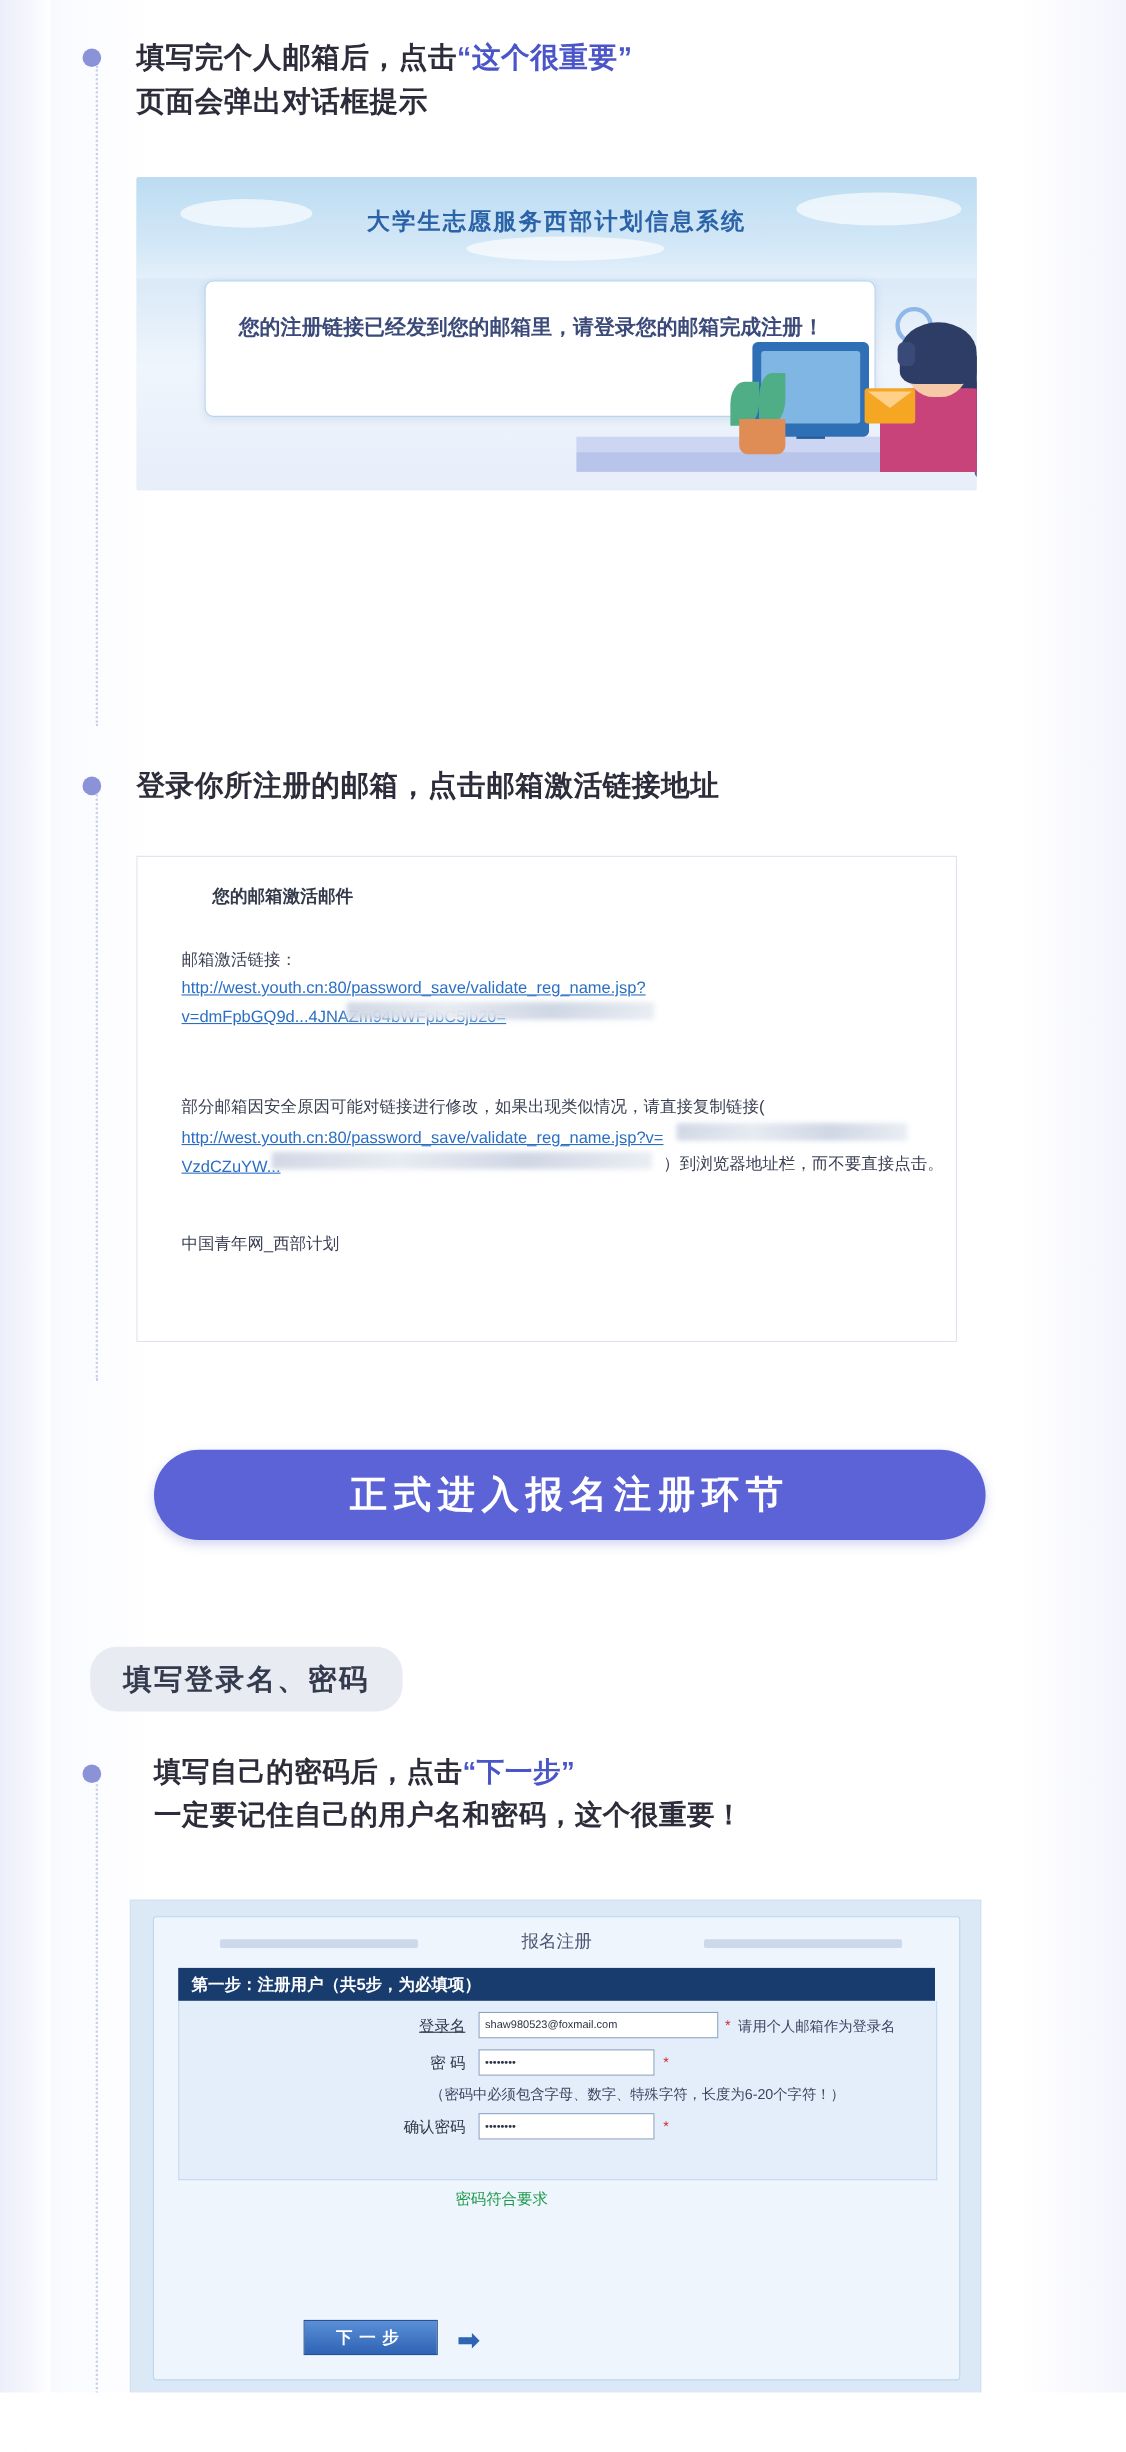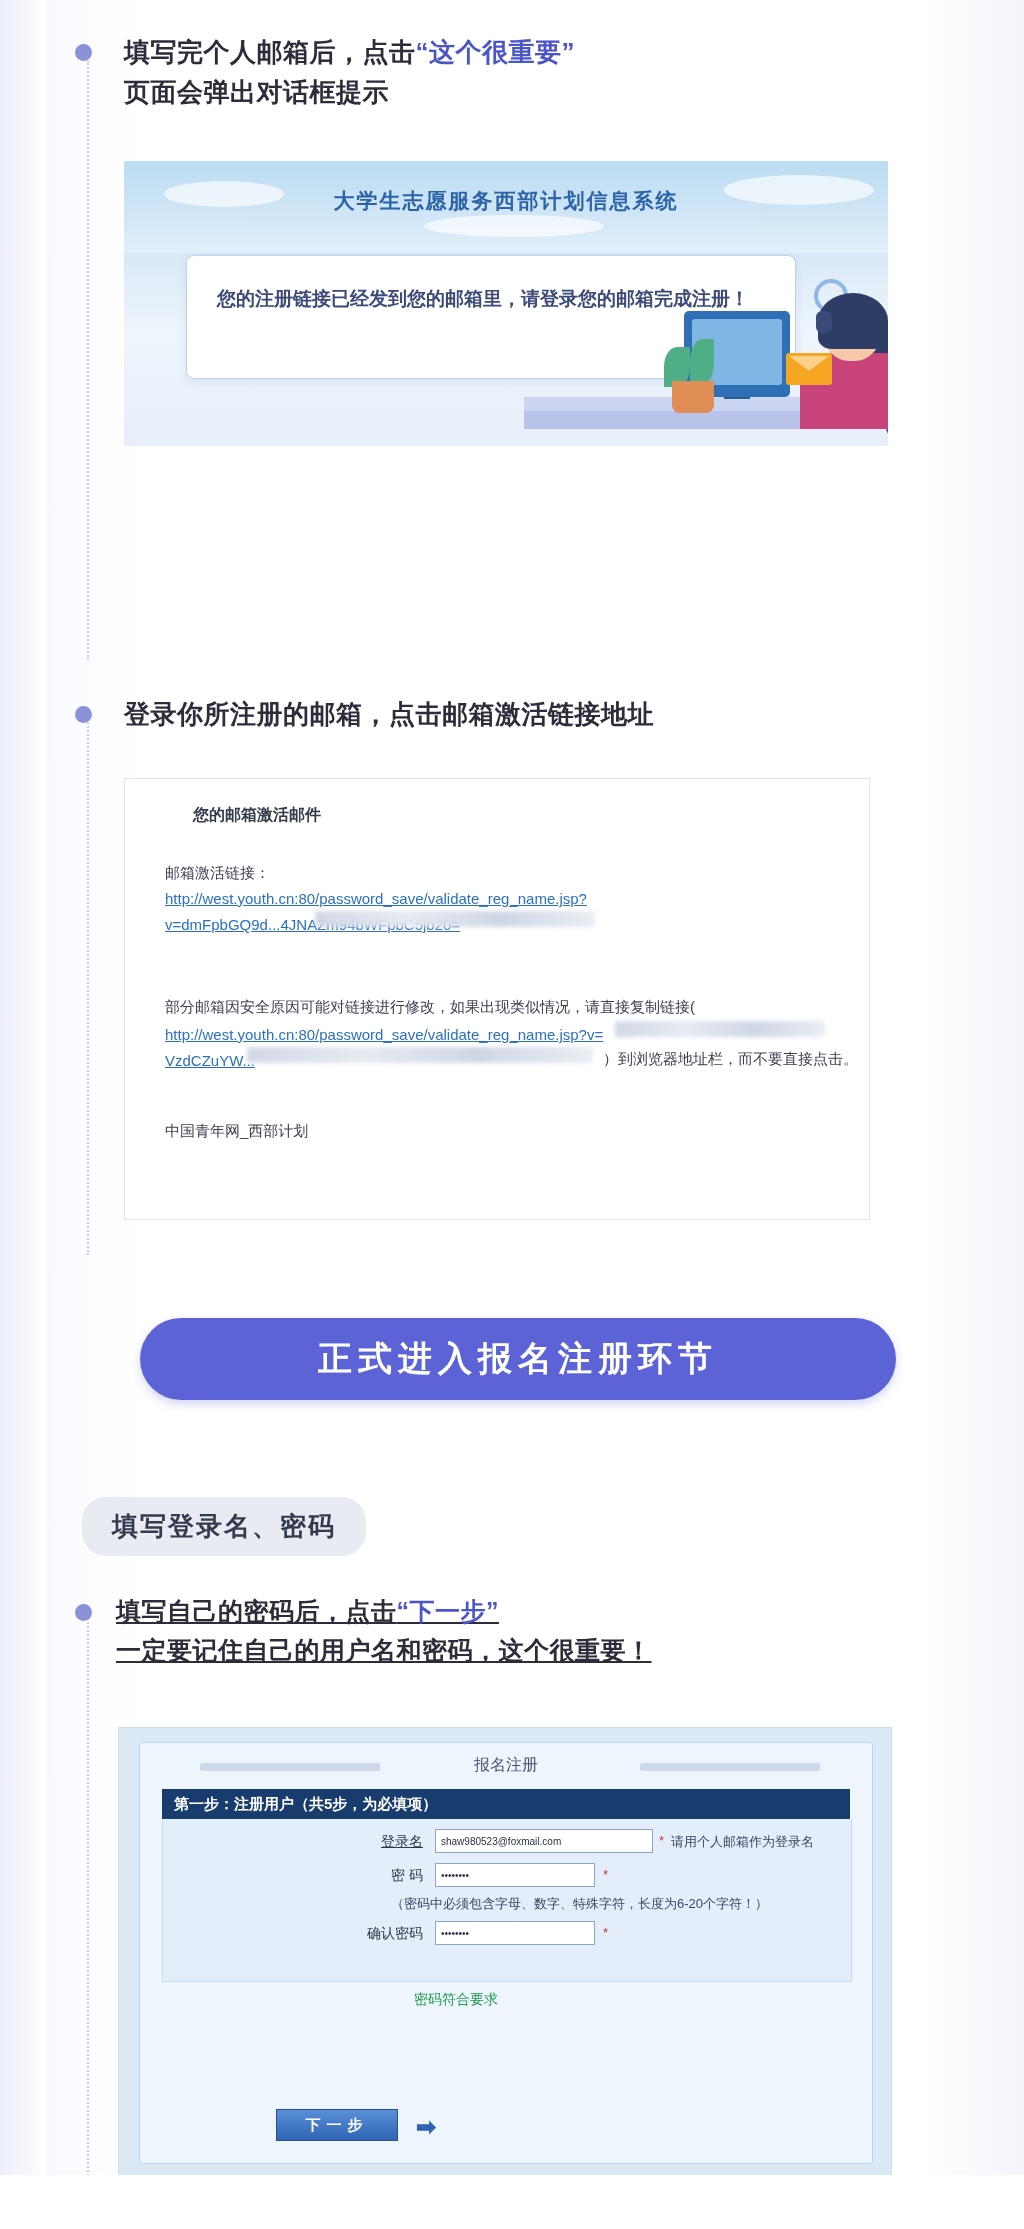--- a/index.html
+++ b/index.html
@@ -360,21 +360,21 @@
     <div class="em-line" style="top:294px;"></div>
 
     <div class="em-line" style="top:340px;">中国青年网_西部计划</div>
   </div>
 
   <div class="cta">正式进入报名注册环节</div>
 
   <div class="pill">填写登录名、密码</div>
 
   <div class="bullet" style="left:75px; top:1604px;"></div>
-  <div class="heading h-26" style="left:116px; top:1592px; width:830px;text-decoration:underline;">
+  <div class="heading h-26" style="left:140px; top:1592px; width:830px;">
     <span>填写自己的密码后，点击</span><span class="hl">“下一步”</span><br>
     <span>一定要记住自己的用户名和密码，这个很重要！</span>
   </div>
 
   <div class="shot3">
     <div class="inner">
       <div class="bar-title">报名注册</div>
       <div class="bar-deco" style="left:60px; top:20px; width:180px;"></div>
       <div class="bar-deco" style="left:500px; top:20px; width:180px;"></div>
 

